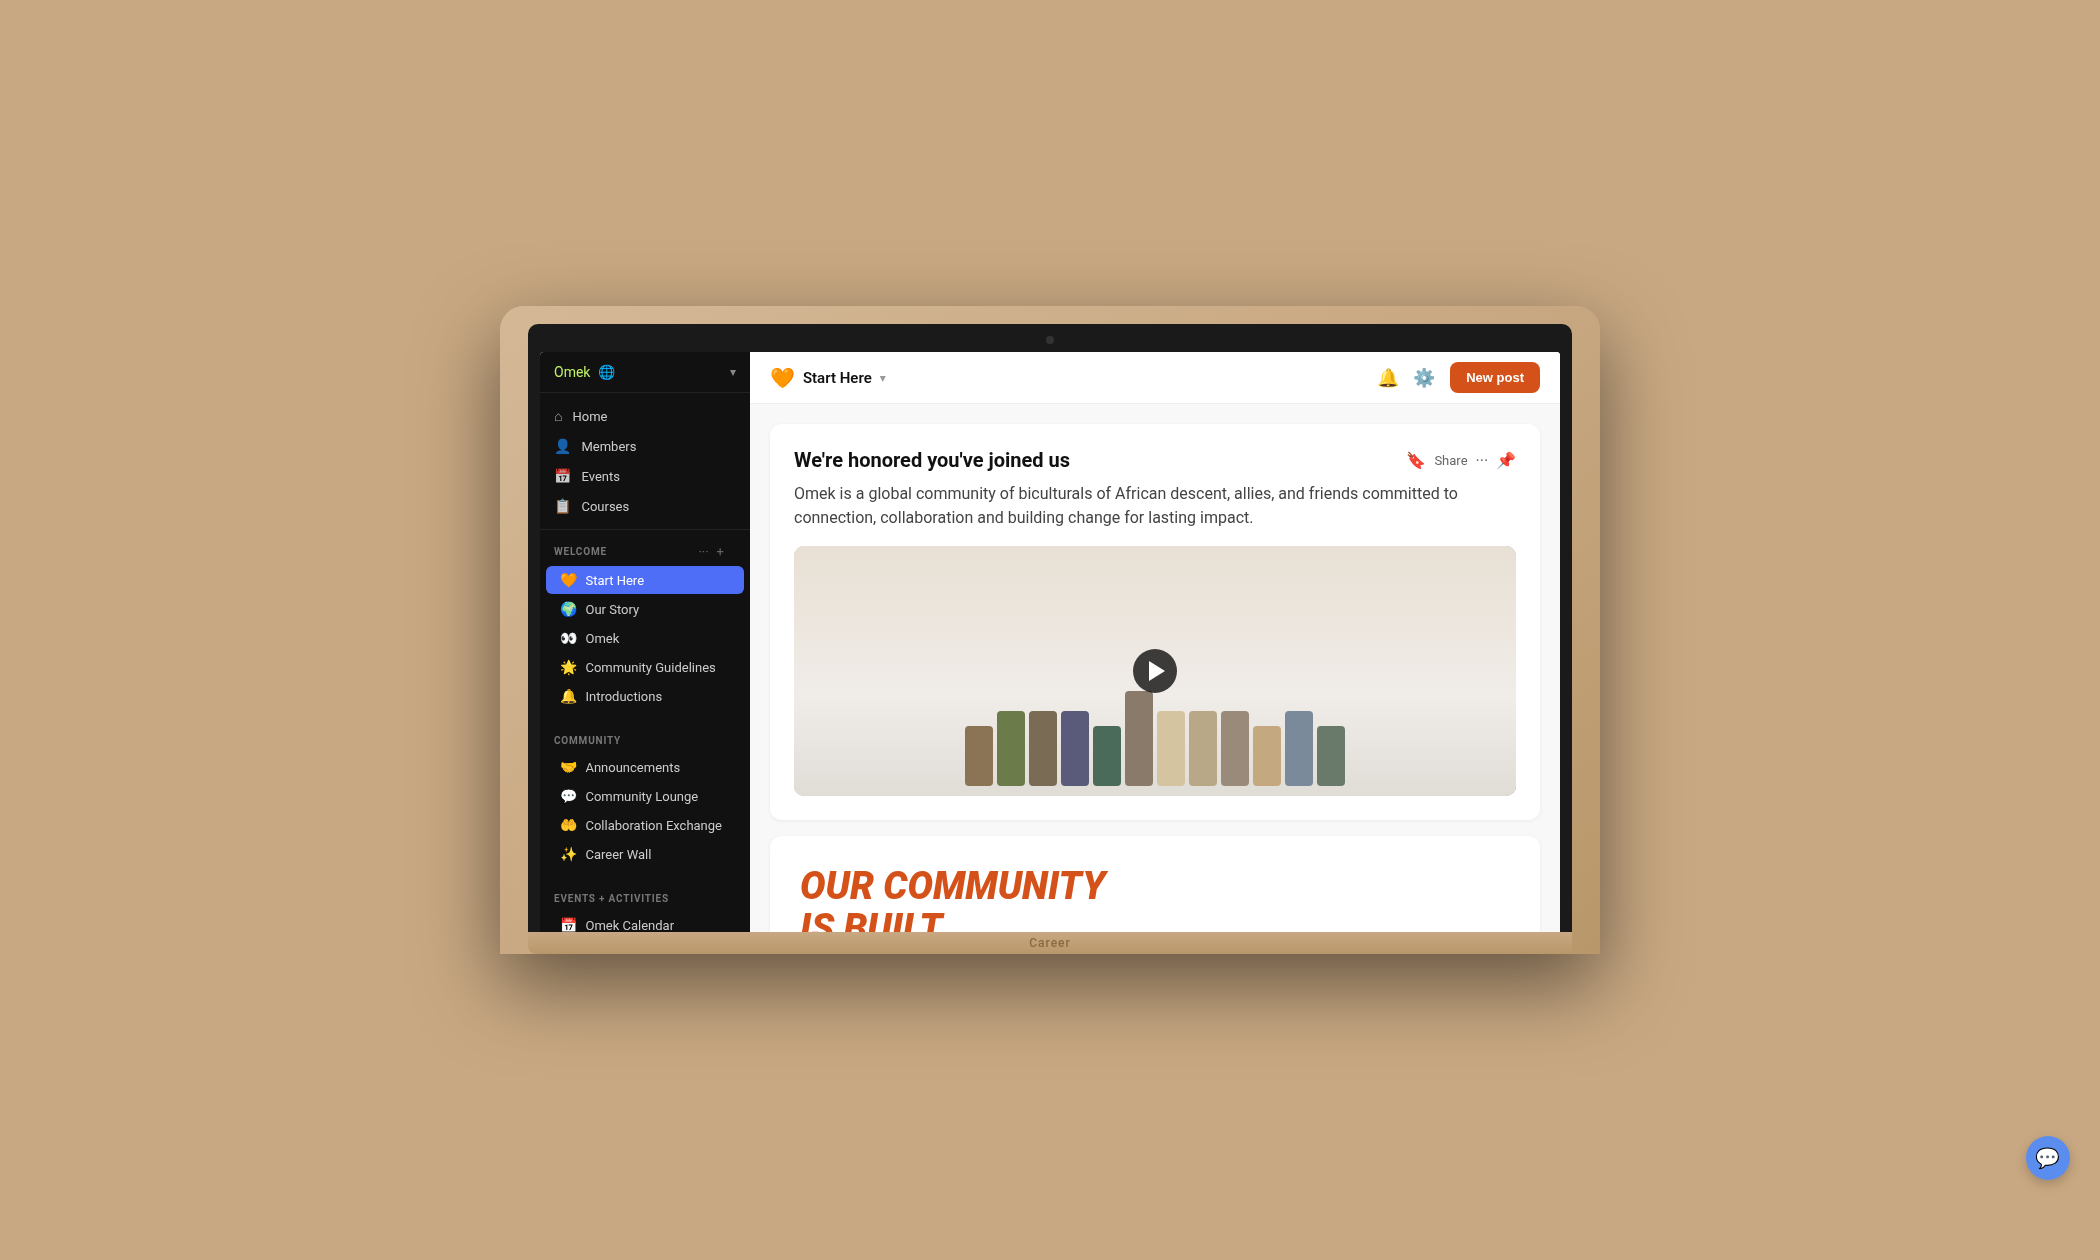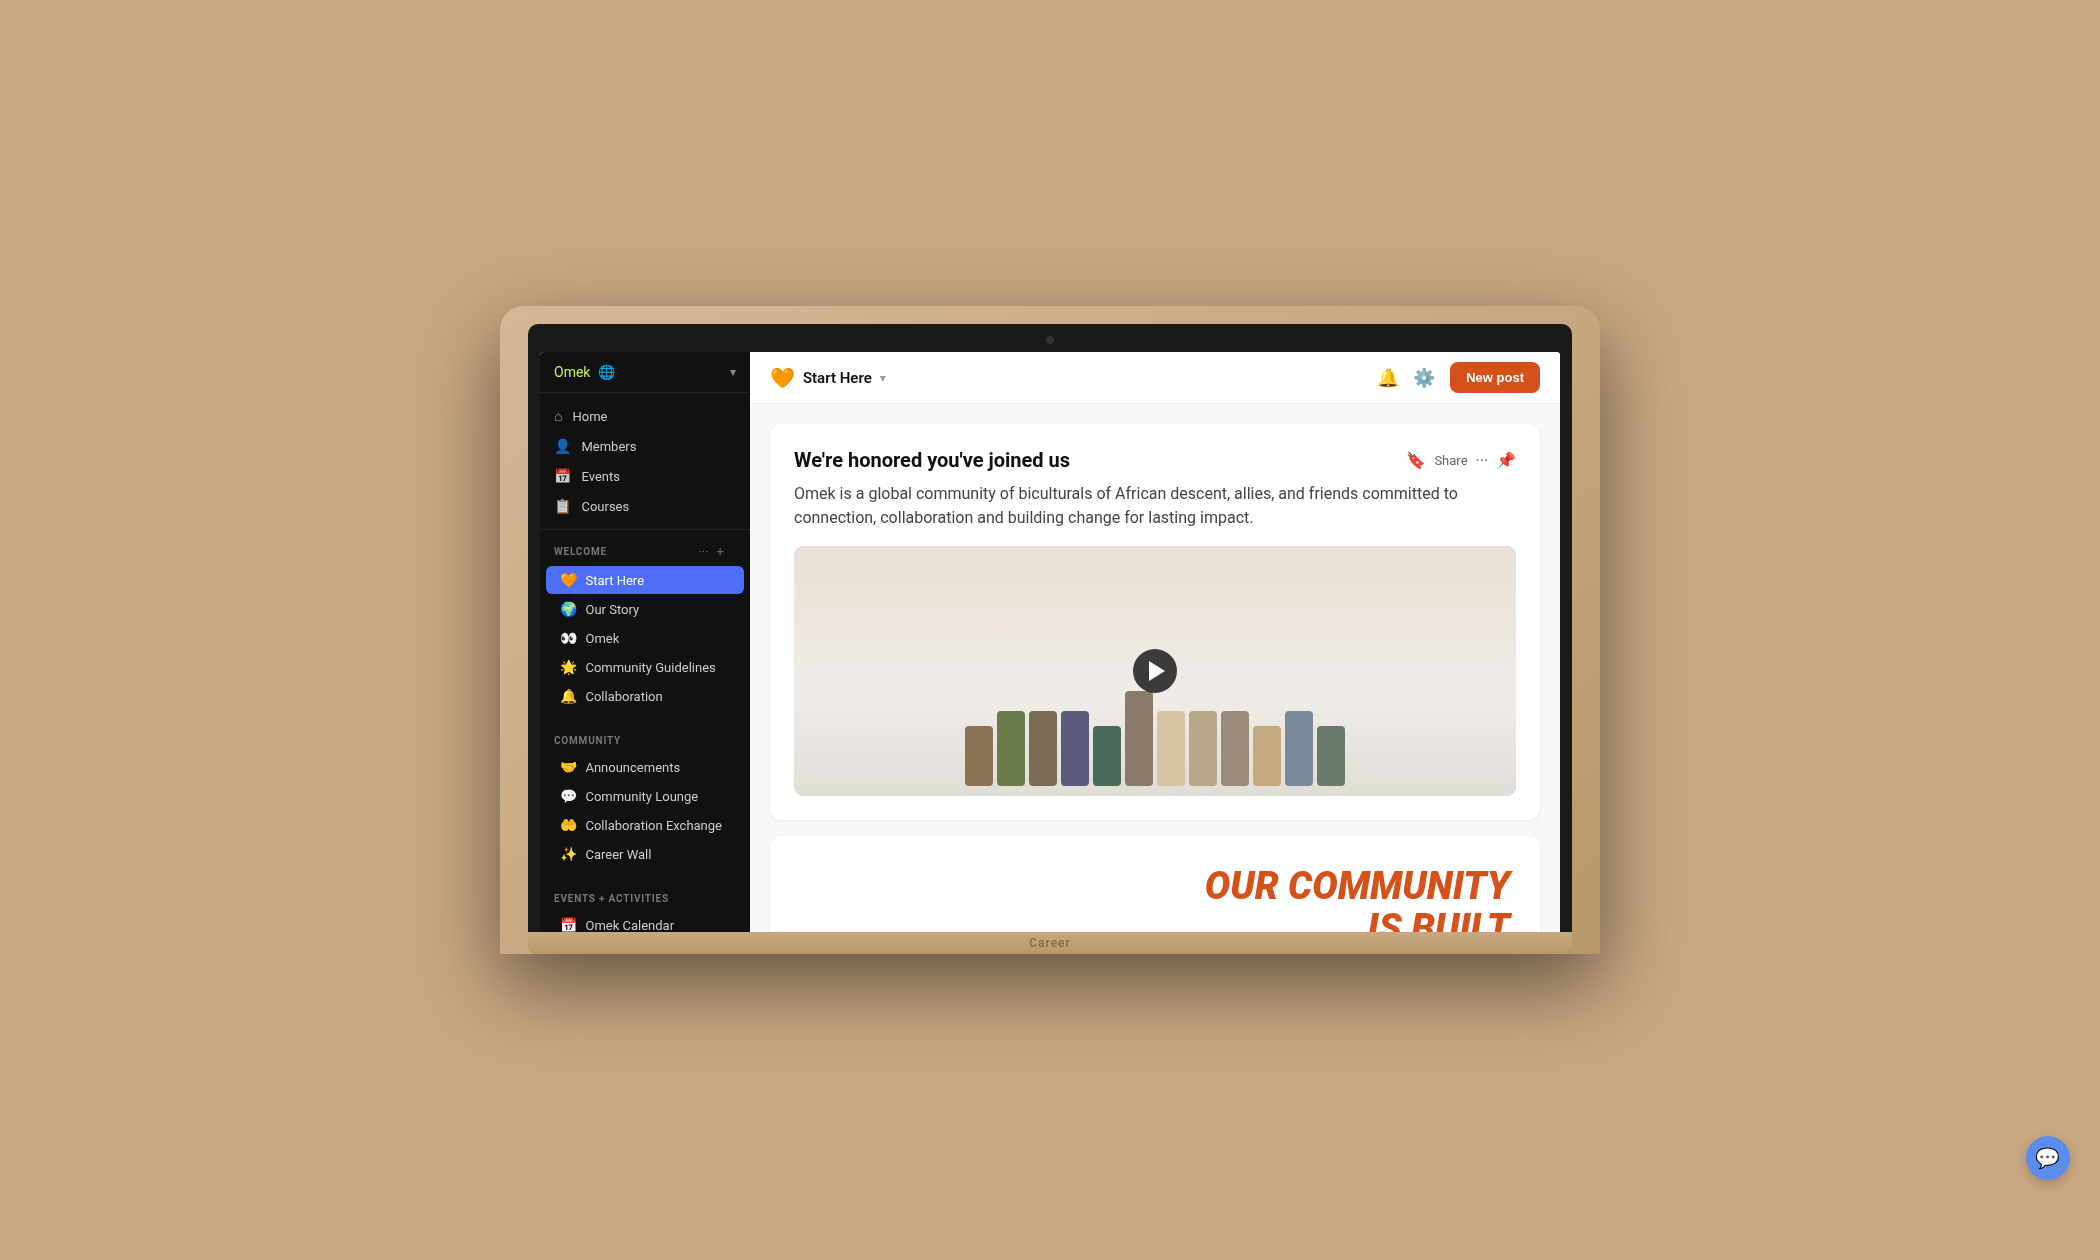--- a/index.html
+++ b/index.html
@@ -307,21 +307,21 @@
       height: 0;
       border-top: 10px solid transparent;
       border-bottom: 10px solid transparent;
       border-left: 16px solid #fff;
       margin-left: 3px;
     }
     .orange-text-section {
       background: #fff;
       border-radius: 12px;
       padding: 30px;
-      text-align: right;
+      text-align: left;
       box-shadow: 0 1px 4px rgba(0,0,0,0.06);
     }
     .orange-headline {
       font-size: 38px;
       font-weight: 900;
       color: #d4521a;
       line-height: 1.1;
       text-transform: uppercase;
       font-style: italic;
     }
@@ -399,21 +399,21 @@
           <div class="sidebar-item">
             <span class="emoji">👀</span>
             <span>Omek</span>
           </div>
           <div class="sidebar-item">
             <span class="emoji">🌟</span>
             <span>Community Guidelines</span>
           </div>
           <div class="sidebar-item">
             <span class="emoji">🔔</span>
-            <span>Collaboration</span>
+            <span>Introductions</span>
           </div>
         </div>
 
         <div class="divider"></div>
 
         <div class="sidebar-section">
           <div class="sidebar-section-header">
             <span class="sidebar-section-title">COMMUNITY</span>
           </div>
           <div class="sidebar-item">

